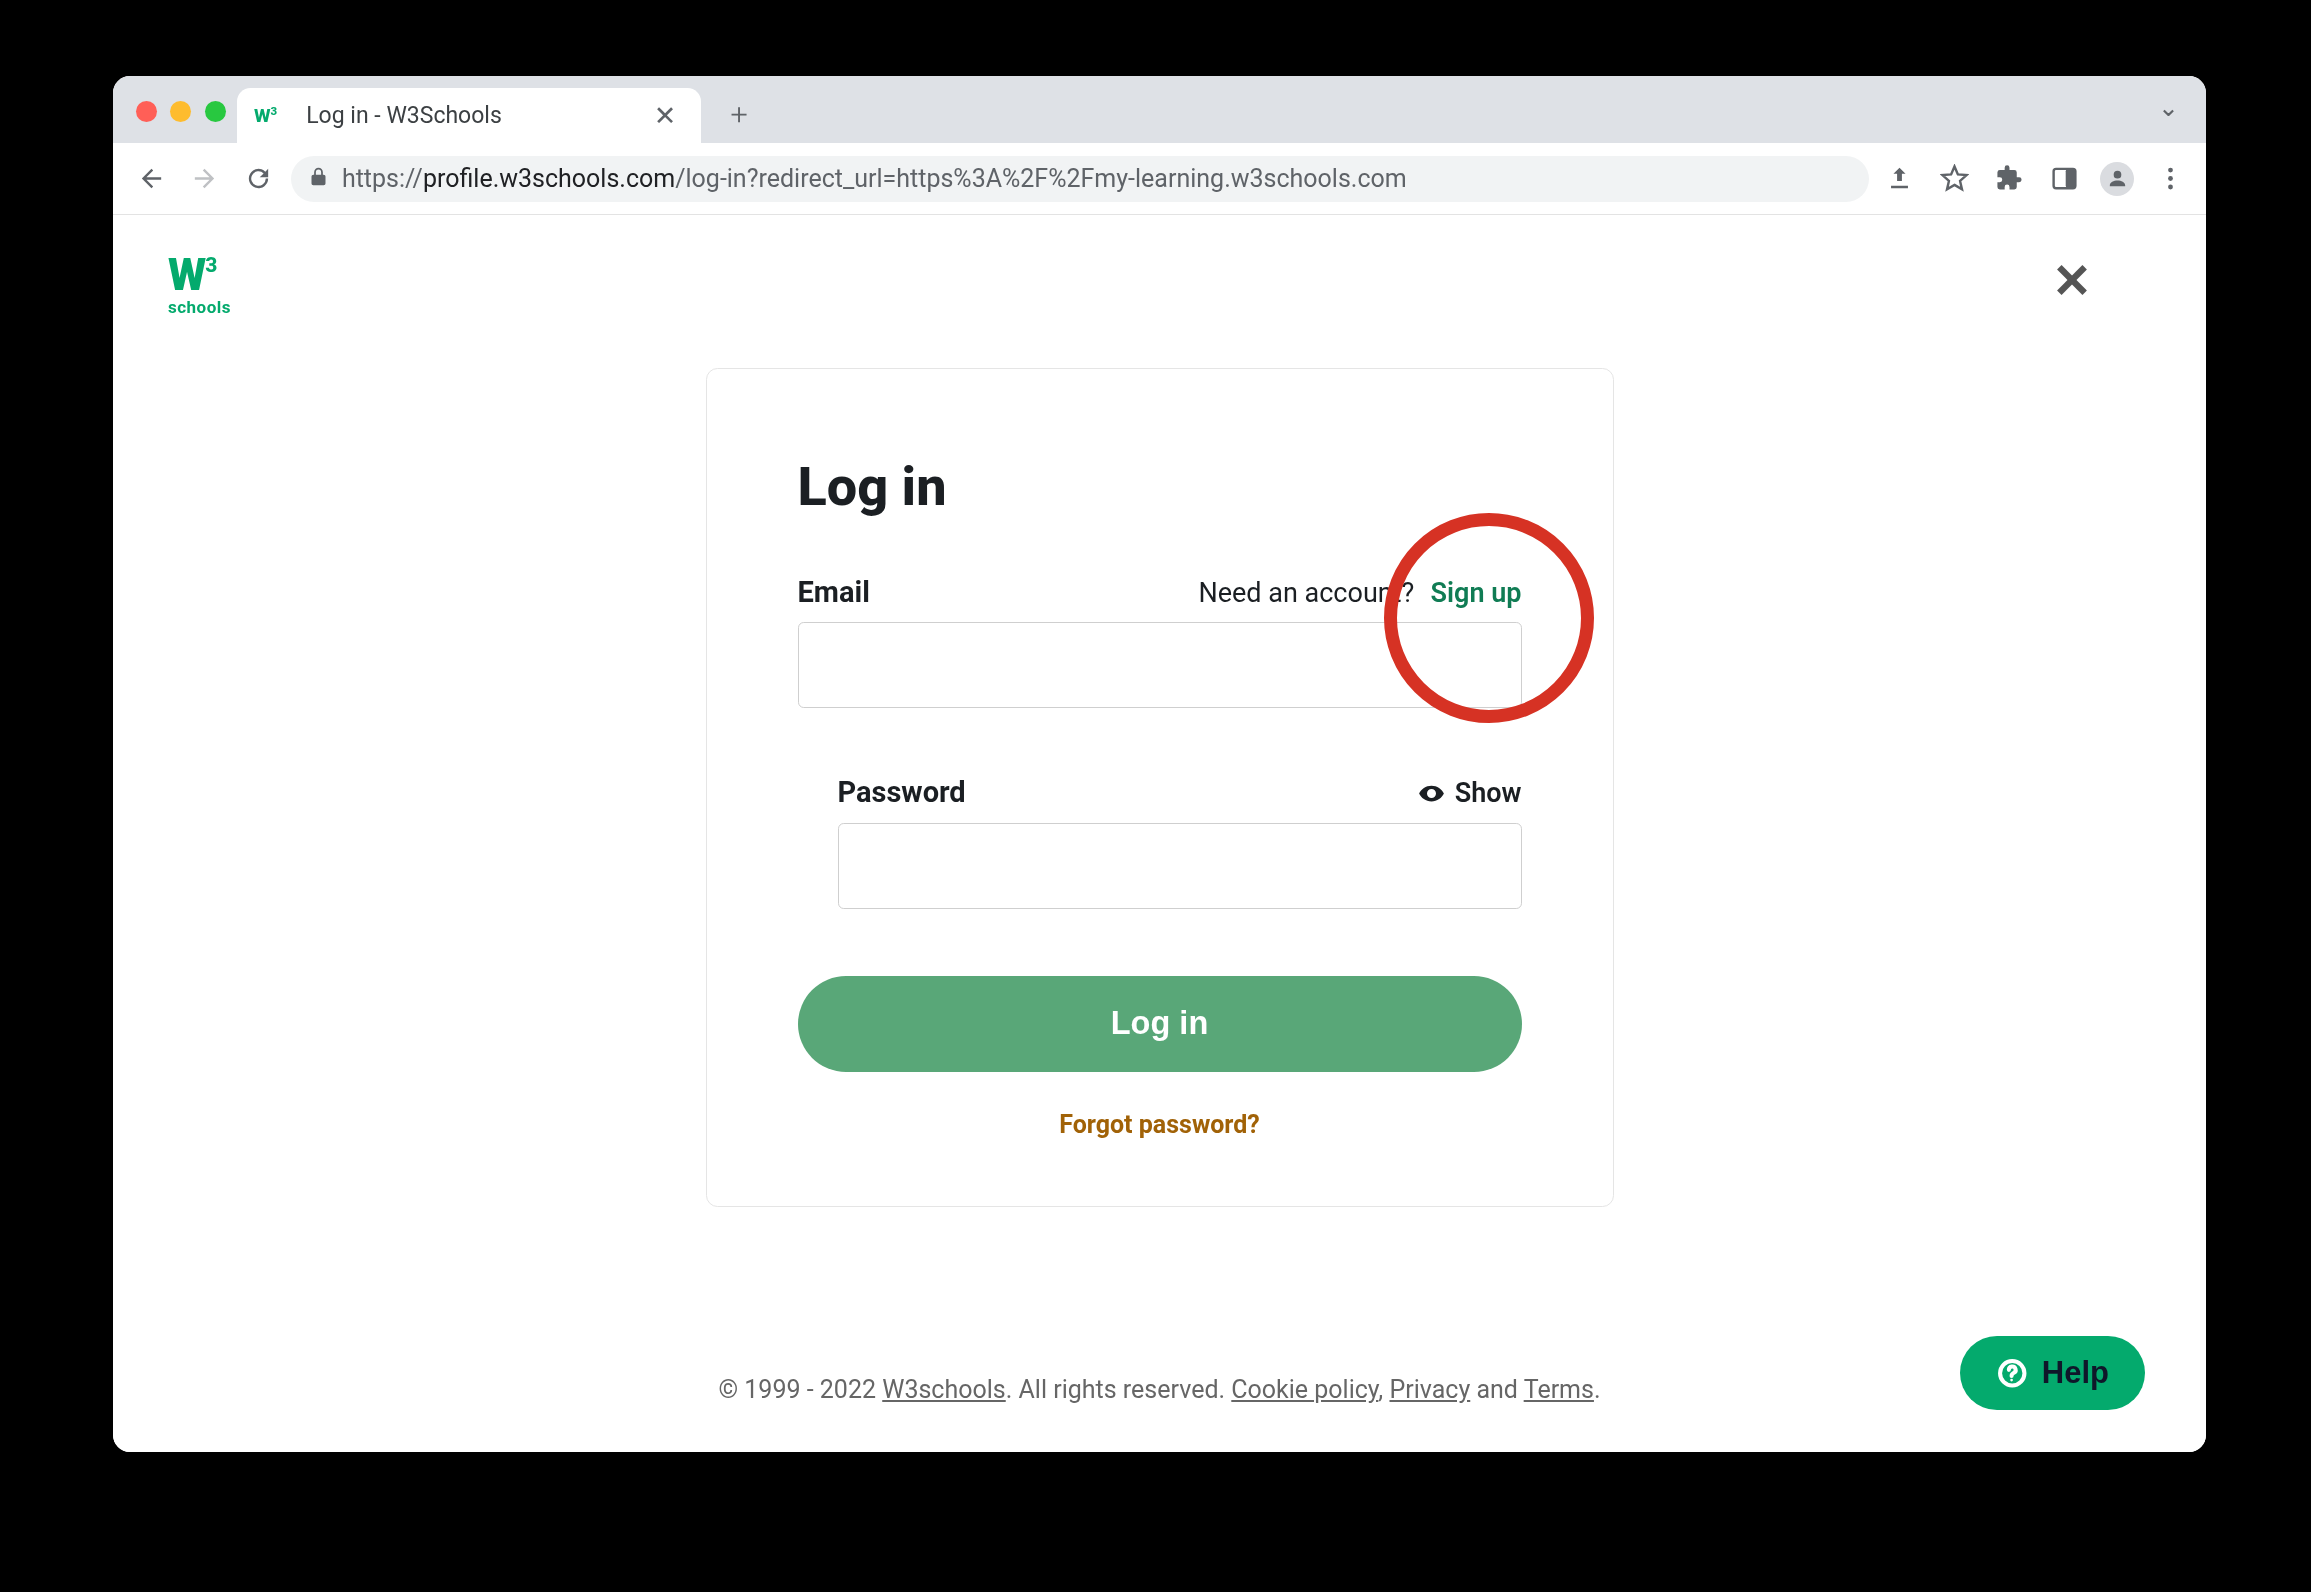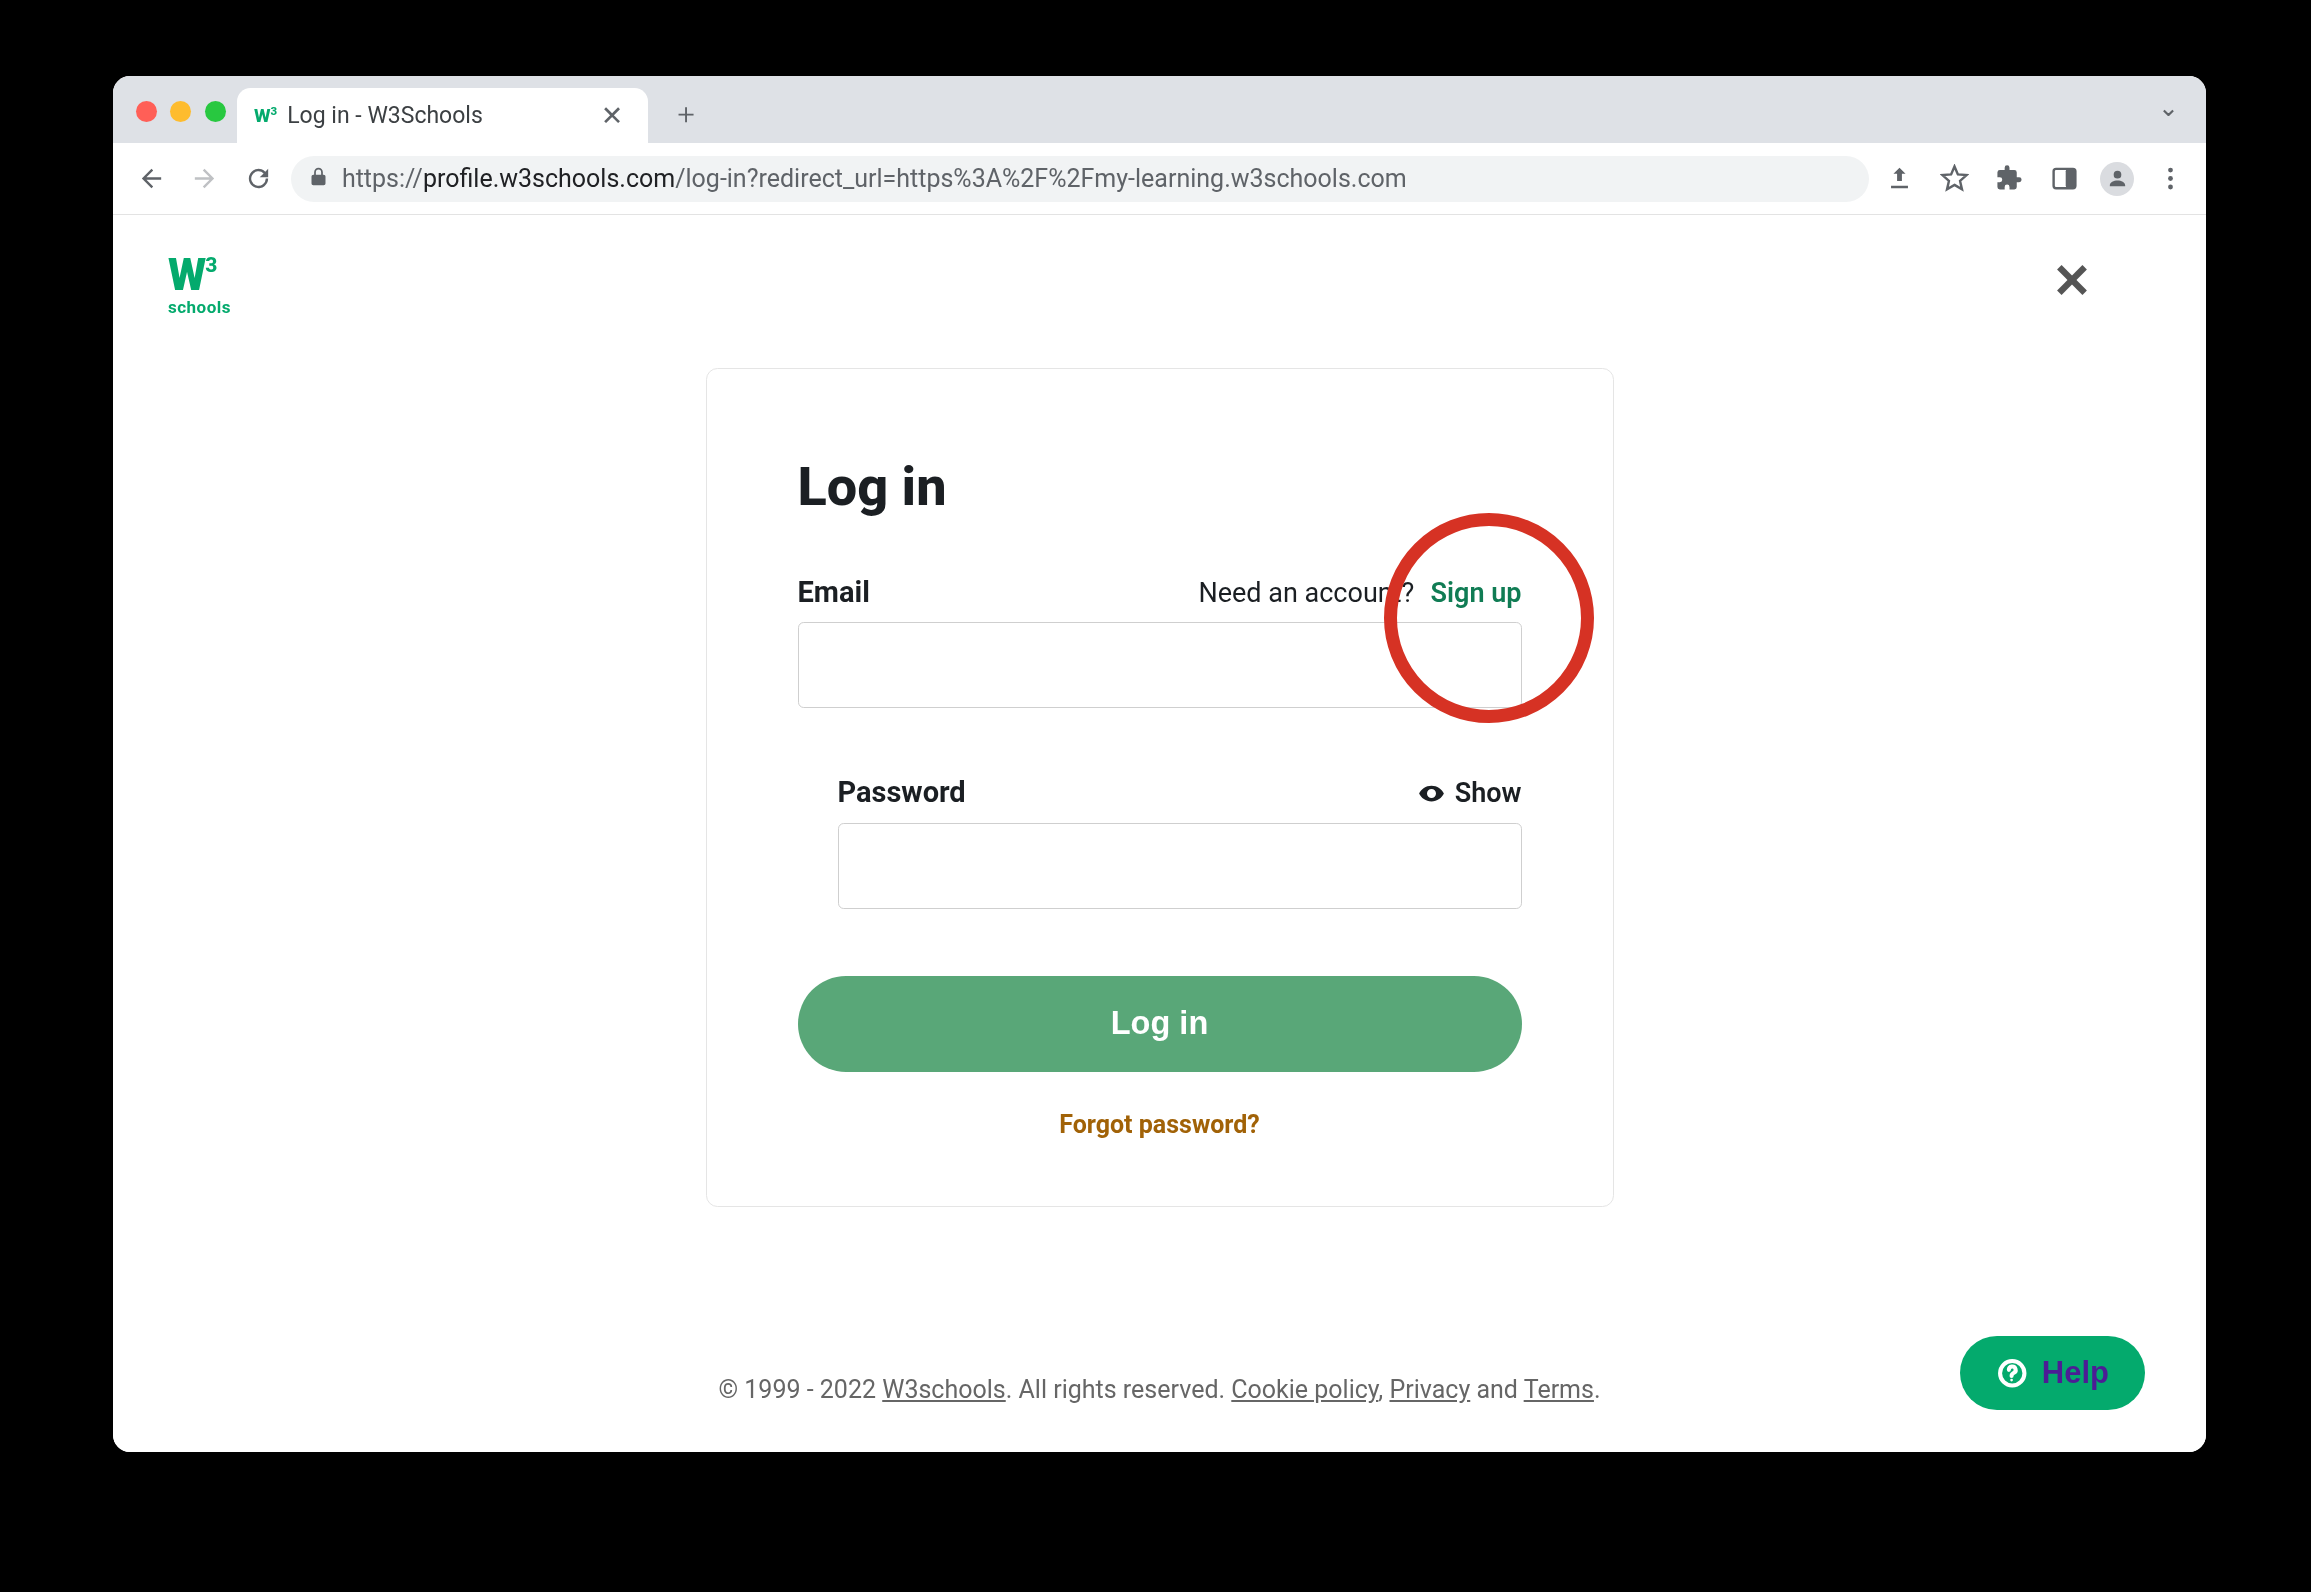--- a/index.html
+++ b/index.html
@@ -51,27 +51,27 @@
     width: 21px; height: 21px; border-radius: 50%;
   }
   .dot-red { background:#ff5f57; }
   .dot-yellow { background:#febc2e; }
   .dot-green { background:#28c840; }
 
   .tab {
     margin-left: 105px;
     background: #fff;
     height: 55px;
-    width: 411px;
+    width: 464px;
     border-top-left-radius: 13.4px;
     border-top-right-radius: 13.4px;
     display: flex;
     align-items: center;
     padding: 0 17px;
-    gap: 10px;
+    gap: 29px;
     position: relative;
   }
   .tab-favicon {
     color:#04aa6d;
     font-weight: 800;
     font-size: 19px;
   }
   .tab-title {
     flex: 1;
     font-size: 23px;
@@ -279,21 +279,21 @@
     color:#666;
     white-space:nowrap;
   }
   .footer-text a { color:#666; text-decoration: underline; cursor:pointer; }
 
   .help-btn {
     position:absolute;
     bottom: 42px;
     right: 61px;
     background:#04aa6d;
-    color:#4c1d95;
+    color:#0f172a;
     border:none;
     border-radius: 48px;
     padding: 19px 36px;
     font-size: 31px;
     font-weight:700;
     display:flex;
     align-items:center;
     gap:13.4px;
     cursor:pointer;
   }

